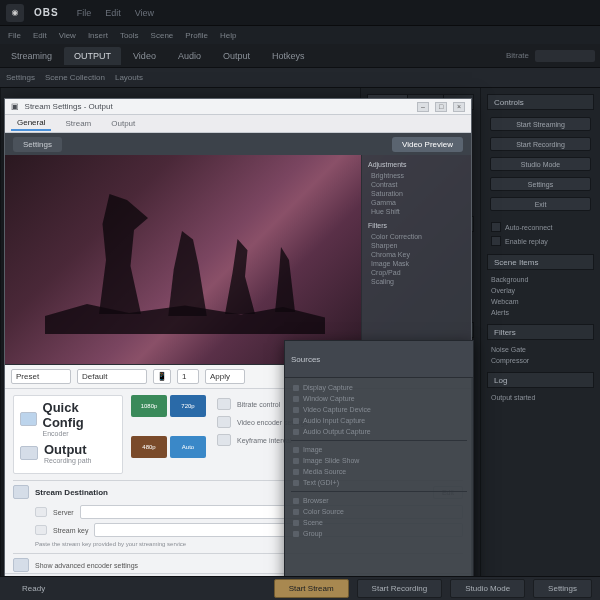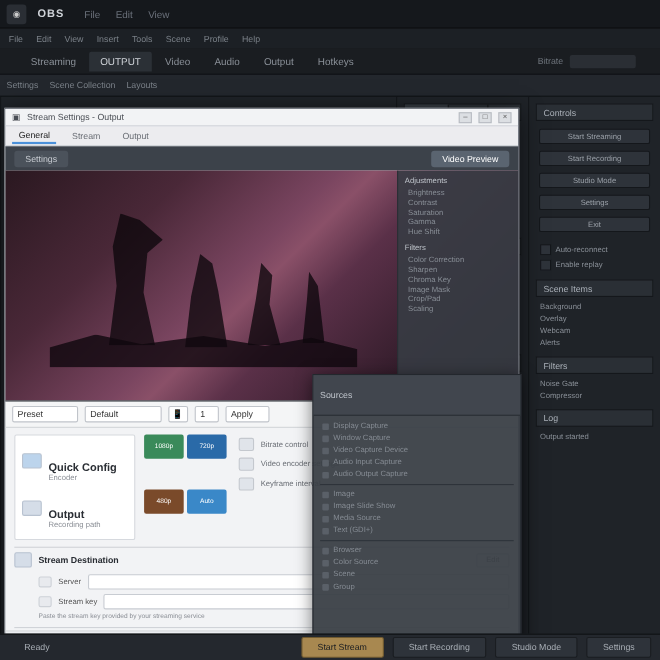--- a/index.html
+++ b/index.html
@@ -2,21 +2,21 @@
 <html><head>
 <meta charset="utf-8">
 <style>
 * { margin:0; padding:0; box-sizing:border-box; font-family:"Segoe UI",Arial,sans-serif; }
 html,body { width:600px; height:600px; overflow:hidden; background:#1a1d21; color:#a8aeb5; font-size:9px; }
 .topbar { height:26px; background:#15181c; border-bottom:1px solid #0a0b0d; display:flex; align-items:center; padding:0 6px; gap:10px; }
 .topbar .logo { width:18px; height:18px; background:#2a2e34; border-radius:3px; display:flex; align-items:center; justify-content:center; font-size:8px; color:#ccc; }
 .topbar .brand { color:#cfd3d8; font-weight:600; font-size:10px; letter-spacing:1px; }
 .topbar .topmenu { display:flex; gap:14px; margin-left:8px; color:#6a707a; font-size:9px; }
 .menubar { height:18px; background:#1c2025; display:flex; align-items:center; padding:0 8px; gap:12px; font-size:8px; color:#7a8088; }
-.ribbon { height:24px; background:#1a1d21; border-bottom:1px solid #0d0f12; display:flex; align-items:center; gap:2px; padding:0 18px; }
+.ribbon { height:24px; background:#1a1d21; border-bottom:1px solid #0d0f12; display:flex; align-items:center; gap:2px; padding:0 1px; }
 .ribbon .tab { padding:4px 10px; color:#8a9098; font-size:9px; border-radius:2px 2px 0 0; cursor:pointer; }
 .ribbon .tab.active { background:#2b3036; color:#d0d4d9; }
 .ribbon .spacer { flex:1; }
 .ribbon .rlbl { color:#6e747c; font-size:8px; margin-right:4px; }
 .toolstrip { height:20px; background:#23272d; border-bottom:1px solid #0d0f12; display:flex; align-items:center; padding:0 6px; gap:10px; font-size:8px; color:#7a8088; }
 .workspace { position:relative; height:512px; }
 .bgpanel { position:absolute; inset:0; background:#1f2328; }
 .bgcols { display:flex; height:100%; }
 .bgcols .col { border-left:1px solid #14171b; padding:6px; }
 .bgcols .col.c1 { width:360px; }
@@ -59,21 +59,21 @@
 .fw-ctrl .fld.w1 { width:60px;text-align:right; }
 .fw-ctrl .fld.w2 { width:70px; }
 .fw-ctrl .ibtn { width:18px; height:15px; background:#fff; border:1px solid #c0c4ca; border-radius:2px; display:flex; align-items:center; justify-content:center; font-size:8px; color:#555; cursor:pointer; }
 .fw-body { flex:1; background:#f2f3f5; padding:6px 8px; overflow:hidden; position:relative; }
 .fw-body .row { display:flex; gap:8px; margin-bottom:6px; }
 .fw-body .card { border:1px solid #d6d9de; background:#fff; border-radius:2px; padding:4px 6px; }
 .fw-body .leftcol { width:110px; }
 .fw-body .cardsec { display:flex; align-items:center; gap:6px; margin-bottom:5px; }
 .fw-body .ico { width:18px; height:14px; background:#d5dde8; border:1px solid #b8c2d0; border-radius:2px; }
 .fw-body .ico.blue { background:#bcd4ec; }
-.fw-body .txtblk .t1 { font-size:10px; color:#2a2e34; font-weight:600;margin-top:20px; }
+.fw-body .txtblk .t1 { font-size:13px; color:#2a2e34; font-weight:600; }
 .fw-body .txtblk .t2 { font-size:7px; color:#8a8e95; }
 .fw-body .swatches { display:flex; flex-wrap:wrap; gap:3px; width:78px; }
 .fw-body .sw { width:36px; height:22px; border-radius:2px; display:flex; align-items:center; justify-content:center; font-size:6px; color:#fff; cursor:pointer; }
 .fw-body .midcol { flex:1; }
 .midrow { display:flex; align-items:center; gap:6px; padding:3px 0; }
 .midrow .mico { width:14px; height:12px; background:#e0e4ea; border:1px solid #c4c8ce; border-radius:2px; }
 .midrow .mtxt { font-size:7px; color:#6a6e75; }
 .fw-sh { margin-top:4px; border-top:1px solid #d0d3d8; padding-top:4px; }
 .fw-sh .shhdr { display:flex; align-items:center; gap:6px; margin-bottom:4px; }
 .fw-sh .shhdr .shico { width:16px; height:14px; background:#d5dde8; border:1px solid #b8c2d0; border-radius:2px; }

